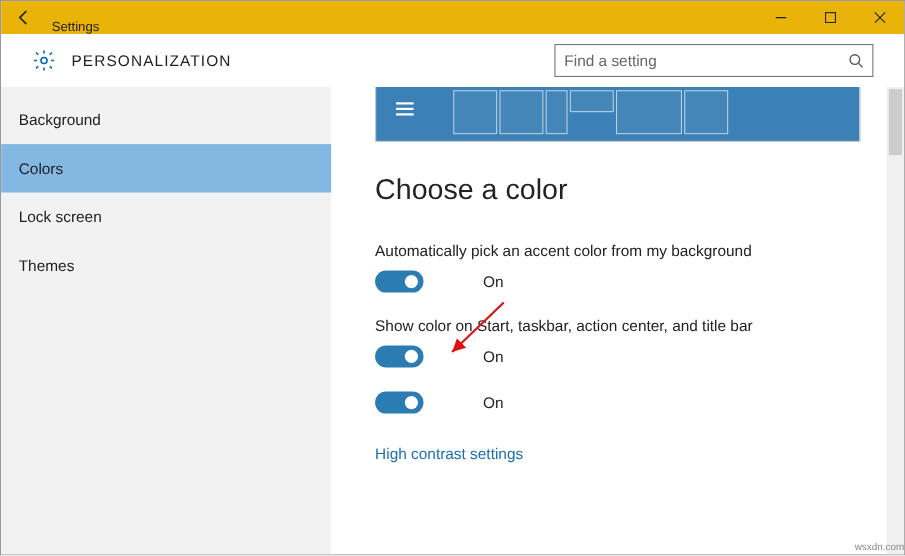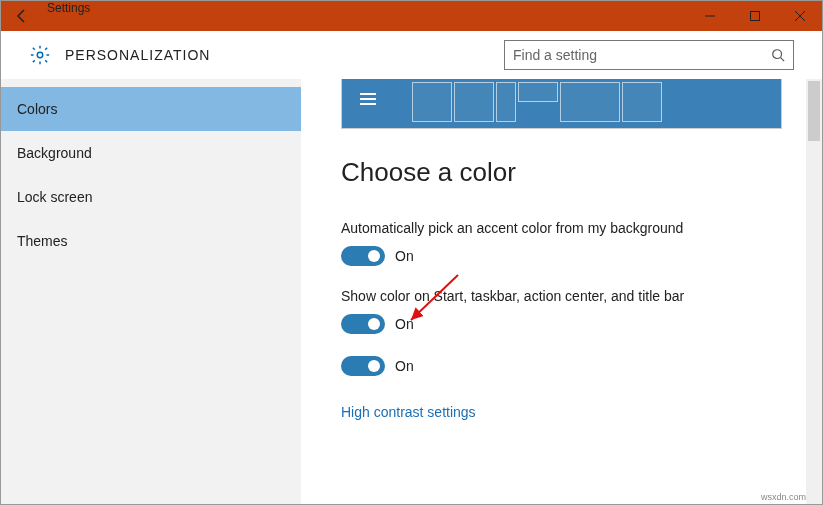--- a/index.html
+++ b/index.html
@@ -1,18 +1,18 @@
 <!DOCTYPE html>
 <html><head>
 <meta charset="utf-8">
 <style>
   * { box-sizing: border-box; margin: 0; padding: 0; font-family: "Segoe UI", Arial, sans-serif; }
   body { background: #fff; }
   .window { width: 823px; height: 505px; border: 1px solid #999; background: #fff; position: relative; overflow: hidden; }
-  .titlebar { display: flex; align-items: flex-start; height: 30px; background: #c2410c; border-bottom: 0; }
+  .titlebar { display: flex; align-items: flex-end; height: 30px; background: #eab308; border-bottom: 0; }
   .back-btn { width: 42px; height: 30px; display: flex; align-items: center; justify-content: center; cursor: pointer; }
   .title { font-size: 12px; color: #222; margin-left: 4px; flex: 1; }
   .win-controls { display: flex; }
   .win-btn { width: 45px; height: 30px; display: flex; align-items: center; justify-content: center; cursor: pointer; }
   .win-btn svg { stroke: #222; }
   .header { display: flex; align-items: center; height: 48px; padding: 0 28px; background: #fff; }
   .gear { width: 22px; height: 22px; margin-right: 14px; color: #0169b2; }
   .header-title { font-size: 14px; letter-spacing: 1px; color: #222; font-weight: 400; flex: 1; }
   .search-wrap { width: 290px; height: 30px; border: 1px solid #777; display: flex; align-items: center; padding: 0 8px; }
   .search-input { flex: 1; border: none; outline: none; font-size: 14px; color: #b91c1c; background: transparent; }
@@ -28,26 +28,26 @@
   .preview-strip .tiles { position: absolute; left: 70px; top: 3px; display: flex; gap: 2px; }
   .tile { border: 1px solid rgba(255,255,255,0.6); background: rgba(255,255,255,0.05); }
   .preview-strip .menu-icon { position: absolute; left: 18px; top: 14px; }
   .menu-icon div { width: 16px; height: 2px; background: #fff; margin-bottom: 3px; }
   h2.section { font-size: 26px; font-weight: 400; color: #222; margin-bottom: 32px; }
   .setting { margin-bottom: 22px; }
   .setting-label { font-size: 14px; color: #222; margin-bottom: 10px; }
   .toggle-row { display: flex; align-items: center; gap: 10px; }
   .toggle { width: 44px; height: 20px; border-radius: 10px; background: #2b7cb3; position: relative; cursor: pointer; }
   .toggle .knob { position: absolute; width: 12px; height: 12px; background: #fff; border-radius: 50%; top: 4px; right: 5px; }
-  .toggle-state { font-size: 14px; color: #222; }
+  .toggle-state { font-size: 14px; color: #222; margin-left: 44px; }
   .link { color: #1a6fb5; font-size: 14px; cursor: pointer; display: inline-block; margin-top: 6px; }
   .scrollbar-track { position: absolute; right: 0; top: 0; width: 16px; height: 100%; background: #f0f0f0; }
   .scrollbar-thumb { position: absolute; right: 2px; top: 2px; width: 12px; height: 60px; background: #ccc; }
   .arrow { position: absolute; pointer-events: none; }
-  .watermark { position: absolute; right: 16px; bottom: 2px; font-size: 9px; color: #888; }
+  .watermark { position: absolute; right: 0; bottom: 2px; font-size: 9px; color: #888; }
 </style>
 </head>
 <body>
 
 <div class="window">
 
   <div class="titlebar">
     <div class="back-btn">
       <svg width="16" height="16" viewBox="0 0 16 16">
           <path d="M10 2 L4 8 L10 14" fill="none" stroke="#222" stroke-width="1.5"></path>
@@ -84,22 +84,22 @@
       <input class="search-input" placeholder="Find a setting" style="">
       <svg class="search-icon" width="14" height="14" viewBox="0 0 16 16" fill="none" stroke="currentColor" stroke-width="1.4">
           <circle cx="7" cy="7" r="5"></circle>
           <line x1="11" y1="11" x2="15" y2="15"></line>
         </svg>
     </div>
   </div>
 
   <div class="body">
     <div class="sidebar">
+      <div class="side-item">Background</div>
       <div class="side-item selected">Colors</div>
-      <div class="side-item">Background</div>
       <div class="side-item">Lock screen</div>
       <div class="side-item">Themes</div>
     </div>
 
     <div class="content">
       <div class="content-inner">
 
         <div class="preview-strip">
           <div class="menu-icon">
               <div></div>

